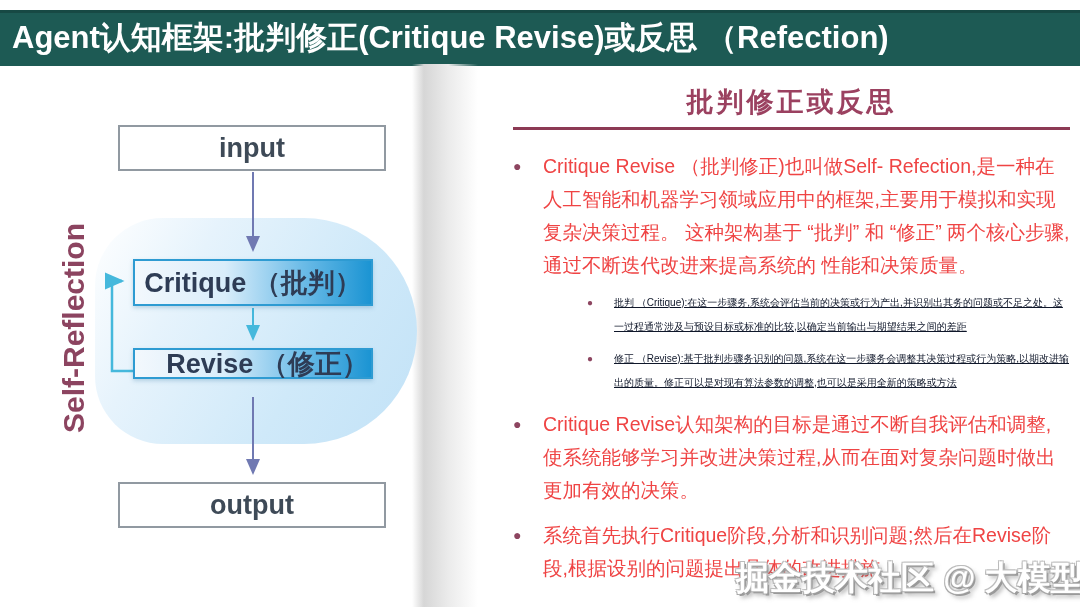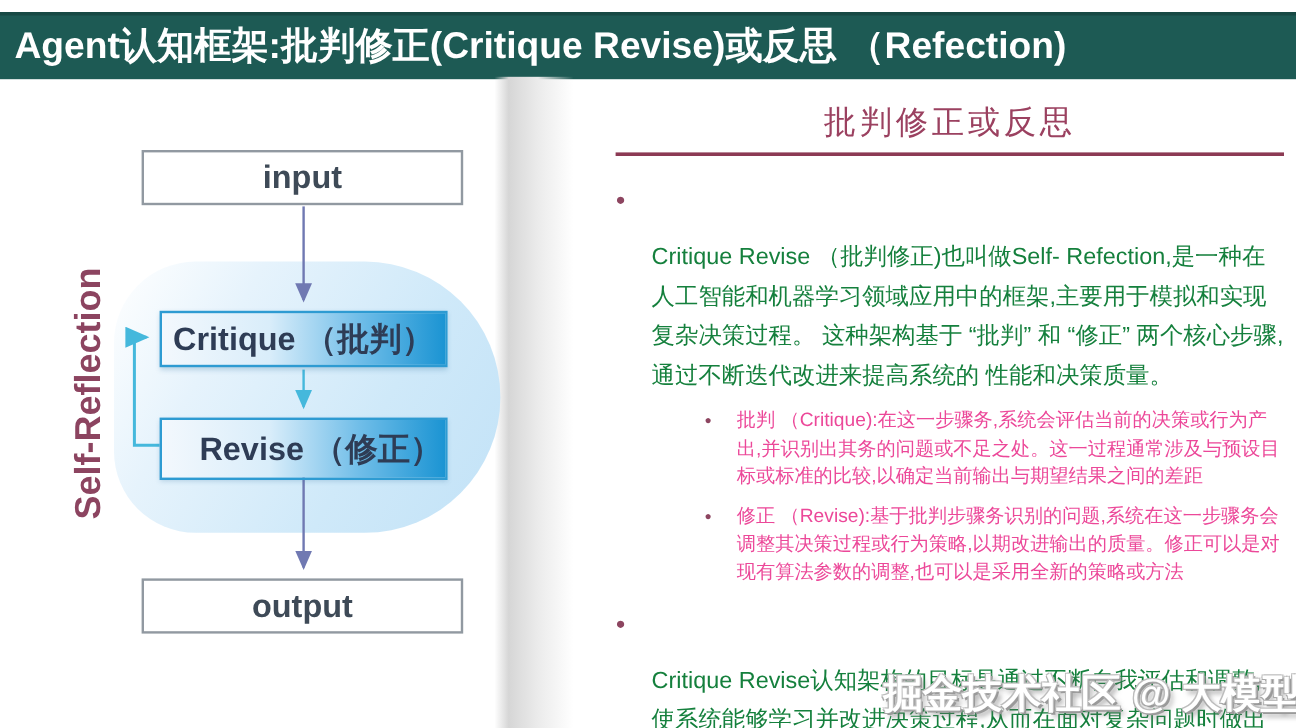--- a/index.html
+++ b/index.html
@@ -34,42 +34,42 @@
     background:#ffffff;border:2px solid #9199a1;color:#3e4a57;font-size:27px;
   }
   .grad{
     background:linear-gradient(90deg,#f3f8fd 0%,#d9edfa 38%,#6fbde8 70%,#1b94d3 100%);
     border:2px solid #2e9bd2;color:#2e3c55;font-size:27px;
     box-shadow:0 2px 4px rgba(40,110,160,.25);
   }
   .n-input{left:118px;top:125px;width:268px;height:46px;}
   .n-output{left:118px;top:482px;width:268px;height:46px;align-items:center;}
   .n-critique{left:133px;top:259px;width:240px;height:47px;text-align:center;}
-  .n-revise{left:133px;top:348px;width:240px;height:52px;padding-left:29px;}
+  .n-revise{left:133px;top:348px;width:240px;height:31px;padding-left:29px;}
   .selfref{
     position:absolute;left:-43px;top:308px;width:240px;height:40px;
     transform:rotate(-90deg);transform-origin:center;
     font-weight:bold;font-size:30px;color:#8c4460;text-align:center;white-space:nowrap;
   }
   .flow-svg{position:absolute;left:0;top:0;width:500px;height:607px;pointer-events:none;}
   
   .panel{position:absolute;left:513px;top:84px;width:557px;}
   .panel-title{
-    text-align:center;font-weight:normal;font-size:27px;color:#9b4160;letter-spacing:3px;
+    text-align:center;font-weight:bold;font-size:27px;color:#9b4160;letter-spacing:3px;
   }
   .panel-rule{height:3px;background:#8c3a54;margin-top:7px;}
   .blist{margin-top:20px;}
   .brow{display:flex;}
   .brow .mk{flex:0 0 auto;color:#8d4560;}
   .lvl1{margin-top:12px;}
   .lvl1 .mk{width:30px;font-size:14px;line-height:33px;}
-  .lvl1 .tx{width:527px;font-size:19.5px;line-height:33px;color:#15803d;margin-top:48px;}
+  .lvl1 .tx{width:527px;font-size:19.5px;line-height:33px;color:#ef4444;}
   .lvl2{margin-left:74px;margin-top:9px;}
   .lvl2 .mk{width:27px;font-size:10px;line-height:24px;}
-  .lvl2 .tx{width:456px;font-size:16px;line-height:23.5px;color:#ec4899;}
+  .lvl2 .tx{width:456px;font-size:10px;line-height:23.5px;color:#0f172a;text-decoration:underline;}
   .gap-md{margin-top:14px;}
   
   .watermark{
     position:absolute;left:736px;top:556px;white-space:nowrap;
     font-size:33px;font-weight:bold;color:#ffffff;
     text-shadow:-1px -1px 0 #bdbdbd,1px -1px 0 #bdbdbd,-1px 1px 0 #a8a8a8,
                 2px 2px 0 #9a9a9a,4px 4px 4px rgba(110,110,110,.55);
   }
 </style>
 </head>

